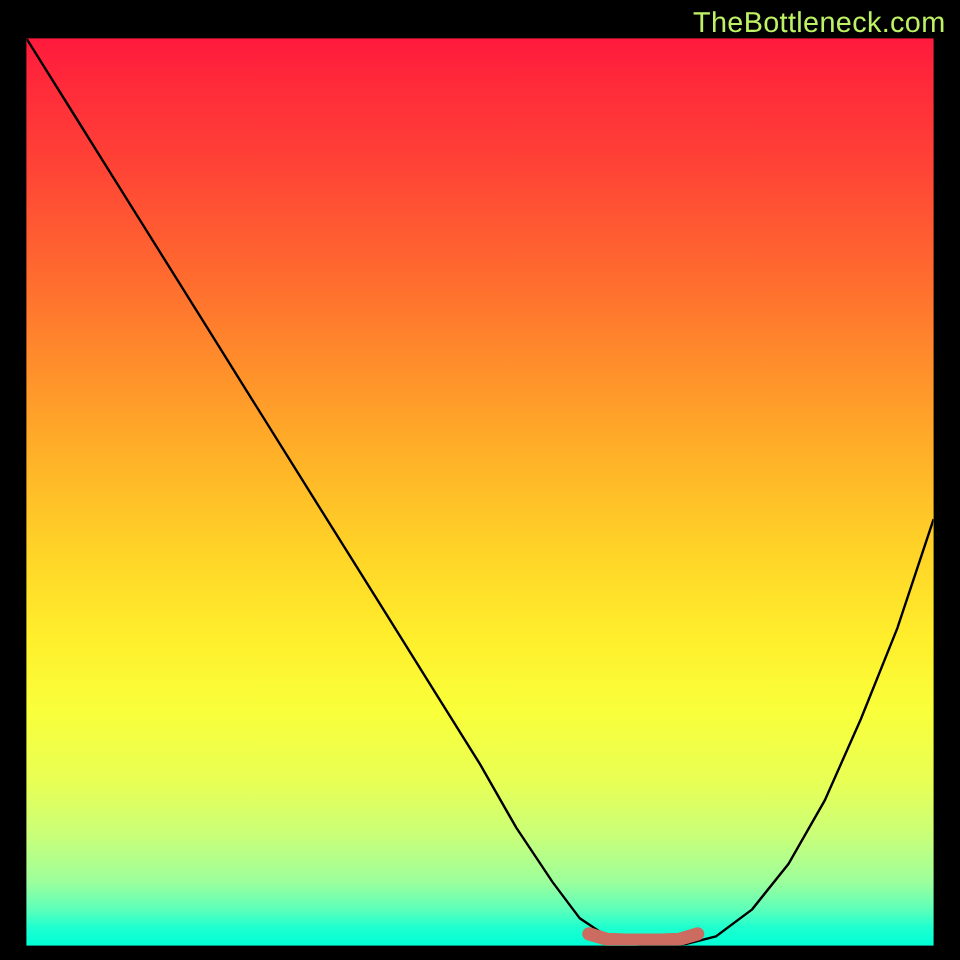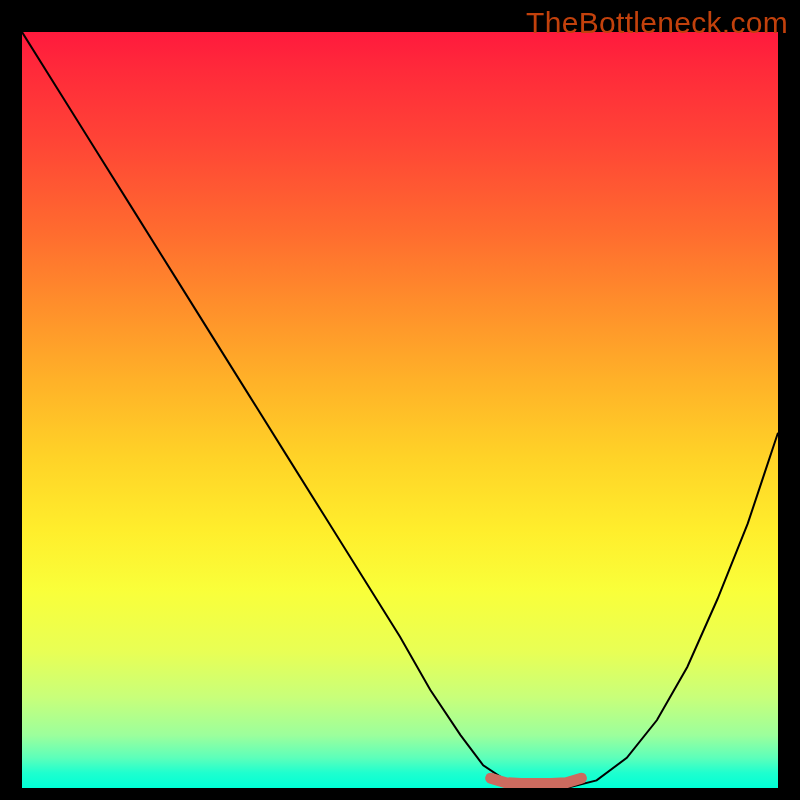--- a/index.html
+++ b/index.html
@@ -13,22 +13,22 @@
   }
   .container {
     position: relative;
     width: 800px;
     height: 800px;
   }
   .attribution {
     position: absolute;
     top: 6px;
     right: 12px;
-    color: #c2410c;
-    font-size: 30px;
+    color: #bef264;
+    font-size: 24px;
     font-weight: 400;
     letter-spacing: 0.3px;
     z-index: 10;
   }
   .plot-area {
     position: absolute;
     left: 22px;
     top: 32px;
     width: 756px;
     height: 756px;

